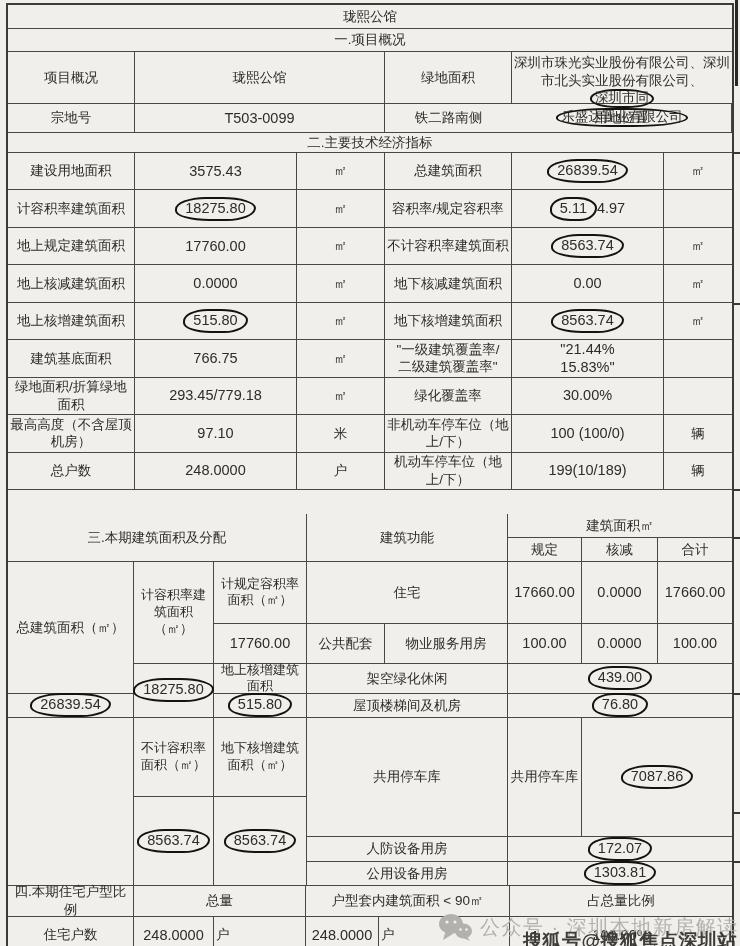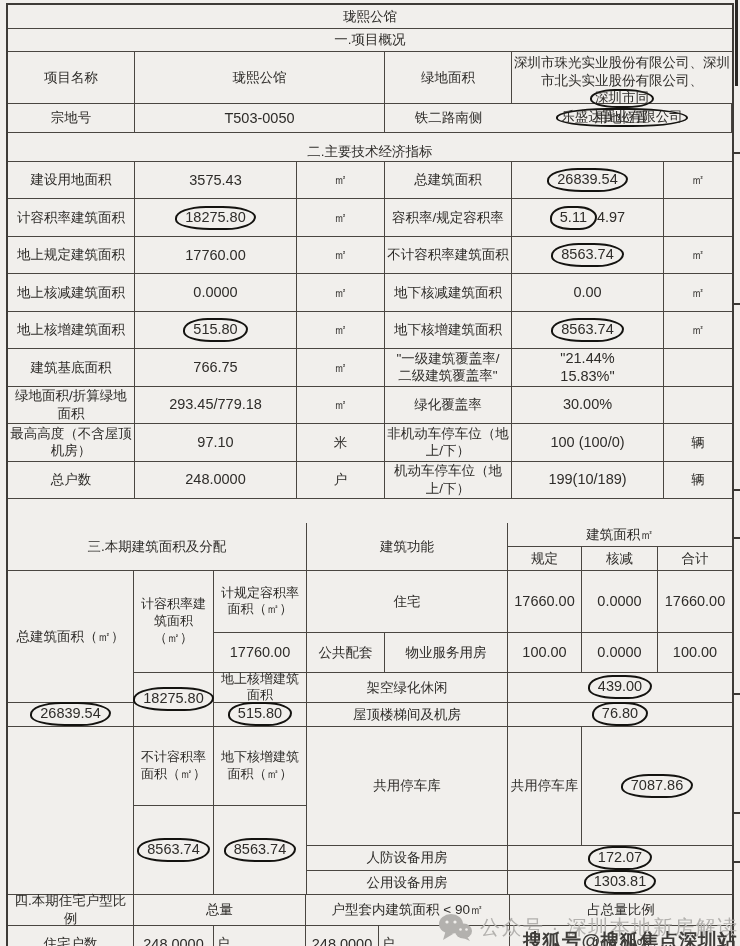--- a/index.html
+++ b/index.html
@@ -7,21 +7,21 @@
         font-family:"Liberation Sans","DejaVu Sans",sans-serif;color:#2e2c29;font-size:13.5px;}
   .tbl{position:absolute;left:6px;top:3px;width:728px;border:2px solid #3e3b37;box-sizing:border-box;z-index:2;}
   .g{display:grid;width:724px;border-radius:16px;}
   .c{display:flex;align-items:center;justify-content:center;text-align:center;
      border-right:1.4px solid #4a4641;border-bottom:1.4px solid #4a4641;
      box-sizing:border-box;padding:1px 2px;line-height:1.3;}
   .nr{border-right:none;}
   .num{font-size:14.5px;}
   .sm{font-size:13px;}
   .pre{white-space:pre-line;}
-  .heading{display:flex;align-items:center;justify-content:center;border-bottom:1.4px solid #4a4641;box-sizing:border-box;margin-top:9px;}
+  .heading{display:flex;align-items:center;justify-content:center;border-bottom:1.4px solid #4a4641;box-sizing:border-box;}
   
   .circ{display:inline-block;border:2.4px solid #141310;border-radius:48% 52% 46% 54%/64% 58% 68% 54%;
         padding:2px 8px;line-height:1.1;}
   .circ.tight{padding:0 3px;border-width:2px;border-radius:46% 54% 50% 50%/60% 62% 58% 56%;}
   
   .s1{grid-template-columns:127px 250px 127px 220px;grid-template-rows:24px 23px 52px 29px;}
   .h2row{height:20px;font-size:13.5px;}
   .s2{grid-template-columns:127px 162px 88px 127px 152px 68px;grid-auto-rows:37.45px;}
   .s3{grid-template-columns:126px 80px 93px 78px 123px 74px 76px 74px;
       grid-template-rows:24px 24px 62px 40px 30px 24px 79px 40px 25px 24px;margin-top:24px;}
@@ -52,30 +52,30 @@
         <circle cx="28.5" cy="16.5" r="1.3" fill="#f1efec"></circle>
     </svg>
     <span>公众号 · 深圳本地新房解读</span>
   </div>
 
   <div class="tbl">
 
     <div class="g s1">
       <div class="c nr" style="grid-column:1/5">珑熙公馆</div>
       <div class="c nr" style="grid-column:1/5">一.项目概况</div>
-      <div class="c">项目名称</div>
+      <div class="c">项目概况</div>
       <div class="c">珑熙公馆</div>
       <div class="c">绿地面积</div>
       <div class="c nr" style="display:block;padding-top:2px">
         <div>深圳市珠光实业股份有限公司、深圳</div>
         <div><span>市北头实业股份有限公司、</span><span class="circ tight">深圳市同</span></div>
         <div><span class="circ tight">乐盛达置业有限公司</span></div>
       </div>
       <div class="c">宗地号</div>
-      <div class="c num">T503-0050</div>
+      <div class="c num">T503-0099</div>
       <div class="c nr">铁二路南侧</div>
       <div class="c">用地位置</div>
     </div>
 
     <div class="heading h2row">二.主要技术经济指标</div>
 
     <div class="g s2">
       <div class="c">建设用地面积</div>
       <div class="c num">3575.43</div>
       <div class="c">㎡</div>

